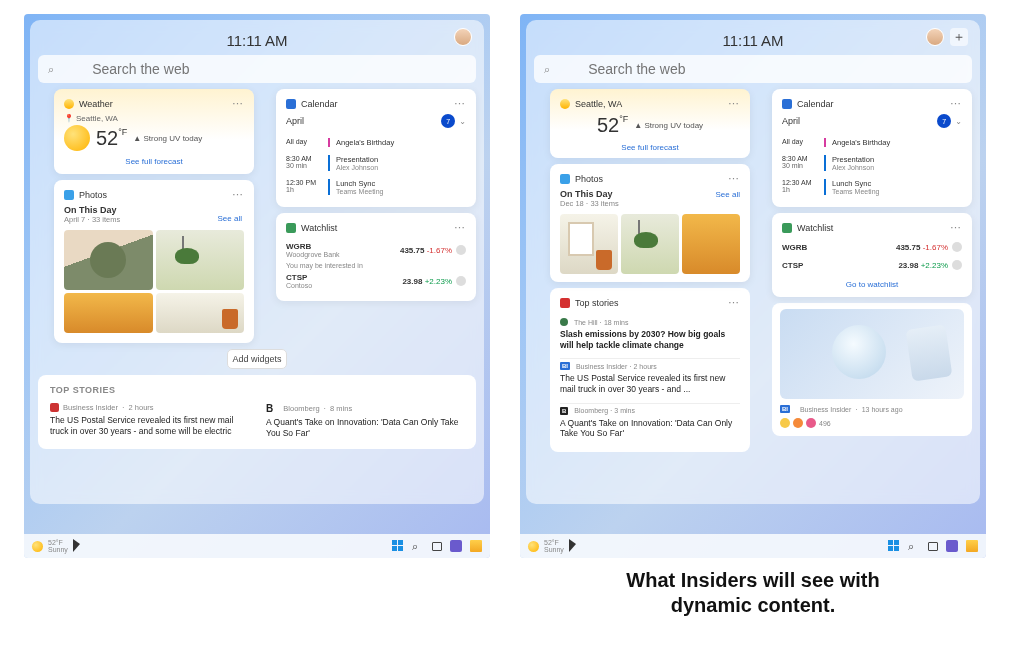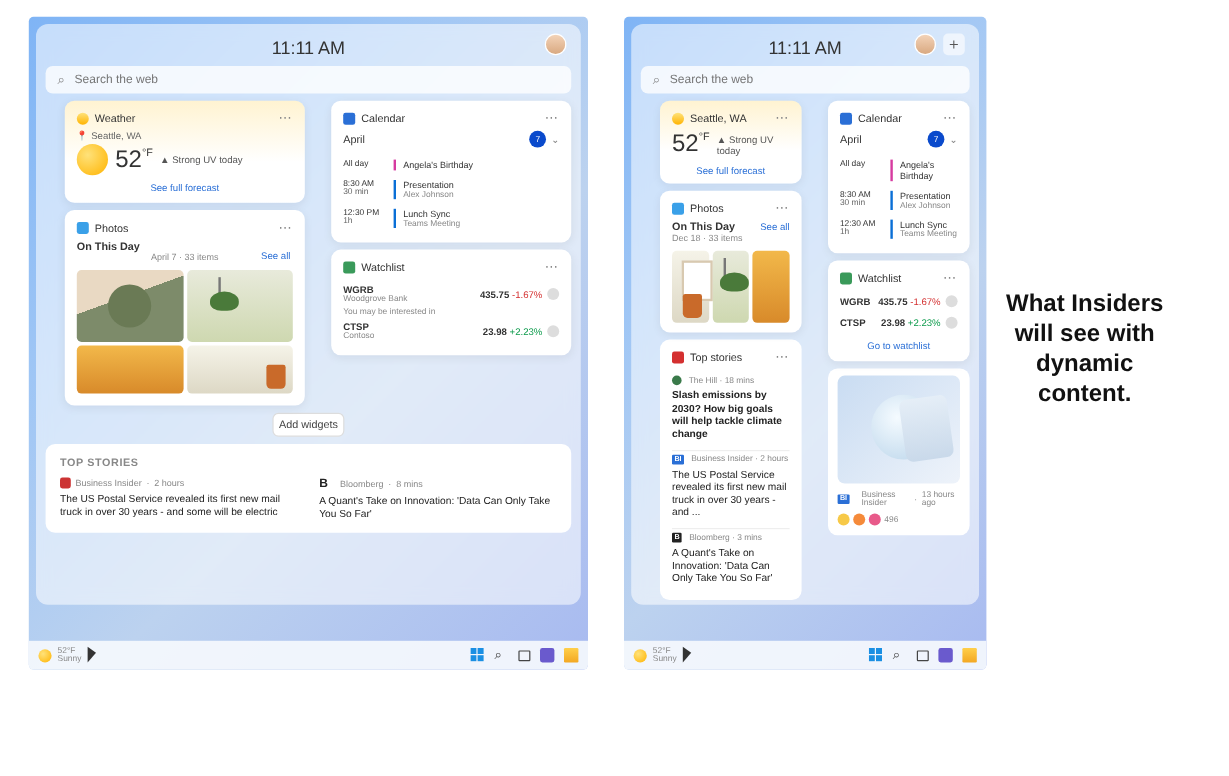--- a/index.html
+++ b/index.html
@@ -1,43 +1,43 @@
 <!DOCTYPE html>
 <html><head>
 <meta charset="utf-8">
 <style>
   * { box-sizing: border-box; font-family: "Segoe UI", Arial, sans-serif; }
   body { margin: 0; background: #fff; width: 1024px; height: 647px; overflow: hidden; }
   .panes { display: flex; gap: 30px; padding: 14px 24px 0 24px; }
-  .pane { width: 466px; display: flex; align-items: center; }
+  .pane { width: 466px; display: flex; flex-direction: column; align-items: center; }
   .screen { width: 100%; height: 544px; background: linear-gradient(135deg, #7fb4f5 0%, #9fc6f5 30%, #bcd2ef 60%, #a8baf0 100%); border-radius: 4px; position: relative; overflow: hidden; }
   .panel { background: rgba(255,255,255,0.55); backdrop-filter: blur(6px); border-radius: 10px; margin: 6px; padding: 6px 8px 8px 8px; position: relative; height: 484px; overflow: hidden; }
   .time { font-size: 15px; color: #333; text-align: center; padding: 6px 0 4px; }
   .avatar { position: absolute; top: 8px; right: 12px; width: 18px; height: 18px; border-radius: 50%; background: linear-gradient(#f3d3b8,#d9a981); border: 1px solid #fff; }
   .addbtn { position: absolute; top: 8px; right: 12px; width: 18px; height: 18px; border-radius: 4px; background: rgba(255,255,255,0.6); color:#555; font-size:13px; text-align:center; line-height:17px;}
   .search { display:flex; align-items:center; gap:6px; background:rgba(255,255,255,0.78); border-radius:6px; padding:5px 10px; margin:2px 0 6px; }
   .search .ic { color:#888; font-size:11px; }
-  .search input { border:0; background:transparent; outline:0; font-size:10px; color:#555;width:100%;}
+  .search input { border:0; background:transparent; outline:0; font-size:14px; color:#555;width:100%;margin-left:30px;}
   .grid { display:flex; gap:6px; }
   .col { display:flex; flex-direction:column; gap:6px; flex:1; min-width:0;padding-left:16px;}
   .card { background:#fff; border-radius:8px; padding:8px 10px; box-shadow:0 2px 8px rgba(0,0,30,0.07); position:relative; font-size:9px; color:#333;}
   .card-head{display:flex;align-items:center;gap:5px;margin-bottom:4px;}
   .card-head .ic{width:10px;height:10px;border-radius:2px;display:inline-block;}
   .card-head .ttl{font-size:9px;color:#333;flex:1;}
   .card-head .more{color:#888;font-size:11px;letter-spacing:1px;}
   .weather{background:linear-gradient(180deg,#fff3d1 0%,#fff 60%);}
   .weather .loc{font-size:8px;color:#666;display:flex;gap:2px;align-items:center;}
   .weather .row{display:flex;align-items:center;gap:6px;margin-top:2px;}
   .sun{width:26px;height:26px;border-radius:50%;background:radial-gradient(circle at 35% 35%,#ffe27a,#ffb300);}
   .temp{font-size:20px;font-weight:300;}
   .deg{font-size:9px;vertical-align:top;}
   .uv{font-size:8px;color:#555;}
   .link{color:#2a6fd6;font-size:8px;text-align:center;margin-top:6px;}
   .photos .sub{font-size:9px;font-weight:600;}
-  .photos .meta{font-size:7.5px;color:#888;text-align:center;}
+  .photos .meta{font-size:7.5px;color:#888;}
   .photos .seeall{position:absolute;right:12px;top:34px;color:#2a6fd6;font-size:8px;}
   .thumbs{display:flex;gap:3px;margin-top:6px;}
   .thumb{flex:1;height:60px;border-radius:4px;}
   .thumb2{flex:1;height:40px;border-radius:4px;margin-top:3px;}
   .cal .month{display:flex;align-items:center;justify-content:space-between;font-size:9px;margin:2px 0 6px;}
   .cal .day{width:14px;height:14px;border-radius:50%;background:#0a4acc;color:#fff;font-size:7px;display:flex;align-items:center;justify-content:center;}
   .cal .chev{color:#888;font-size:8px;}
   .event{display:flex;gap:8px;padding:4px 0;}
   .event .t{font-size:7px;color:#666;width:34px;}
   .event .t b{color:#333;font-weight:400;}

